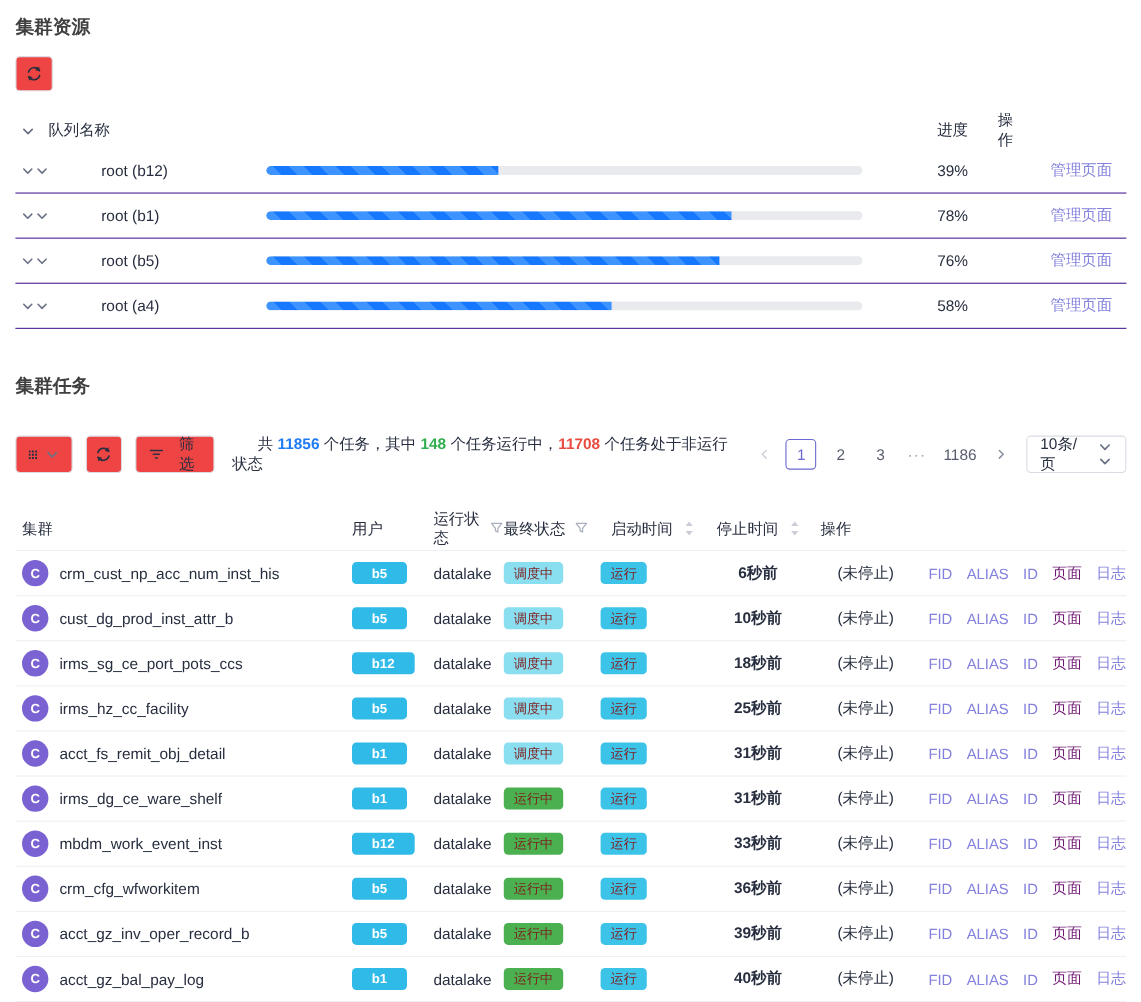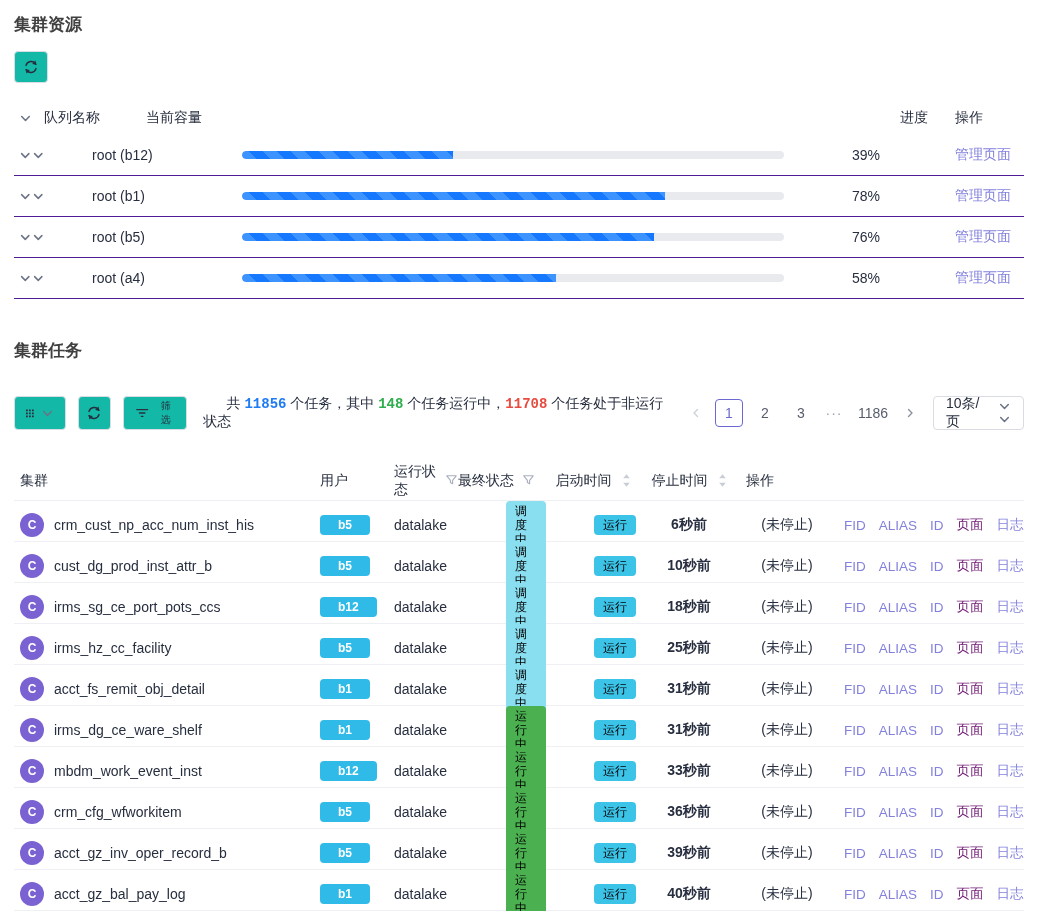--- a/index.html
+++ b/index.html
@@ -9,22 +9,22 @@
     font-family:"Liberation Sans","DejaVu Sans",sans-serif;
     color:#272e3f; font-size:14px;
   }
   .page { padding:13px 13px 0 14px; }
 
   .section-title { font-size:17px; font-weight:700; margin:0; color:#404040; }
 
   
   .btn {
     display:inline-flex; align-items:center; justify-content:center; gap:7px;
-    background:#14b8a6; border:1px solid #d9dce3; border-radius:4px;
-    height:34px; padding:0 11px; cursor:pointer; color:#272e3f; font-size:10px;
+    background:#ef4444; border:1px solid #d9dce3; border-radius:4px;
+    height:34px; padding:0 11px; cursor:pointer; color:#272e3f; font-size:14px;
   }
   .btn.square { width:34px; padding:0; }
   .refresh-top { width:32px; height:32px; margin-top:15px; }
 
   
   .queue-table { margin-top:18px; }
   .q-grid {
     display:grid; grid-template-columns:30px 102px 1fr 48px 96px;
     align-items:center; height:41px;
   }
@@ -41,21 +41,21 @@
   .q-action { padding-left:27px; }
   .cap-label { }
 
   a.link { color:#8381dc; text-decoration:none; cursor:pointer; }
   a.link.disabled { color:#701a75; cursor:default;text-align:right; }
 
   
   .tasks-title { margin-top:40px; }
   .toolbar { display:flex; align-items:center; margin-top:17px; gap:12px; }
   .toolbar .summary { margin-left:4px; white-space:pre-wrap; flex:1 1 auto; }
-  .num { font-weight:700;font-family:Liberation Mono, monospace; }
+  .num { font-weight:700; }
   .num.blue { color:#1f7bf4; }
   .num.green { color:#2fae4e; }
   .num.red { color:#e84b40; }
 
   
   .pager { display:flex; align-items:center; gap:8px; }
   .pg-btn { display:flex; align-items:center; justify-content:center; width:24px; height:28px; color:#8a90a0; cursor:pointer; }
   .pg-btn.disabled { color:#ccd0d9; cursor:default; }
   .pg-num {
     min-width:28px; height:28px; line-height:26px; text-align:center;
@@ -83,22 +83,22 @@
   .avatar {
     width:24px; height:24px; border-radius:50%; background:#7b62d2; color:#fff;
     font-size:12px; font-weight:700; display:inline-flex; align-items:center; justify-content:center;
     flex:0 0 auto;
   }
   .badge {
     display:inline-block; background:#30bae8; color:#fff; font-size:12px; font-weight:700;
     border-radius:4px; padding:3px 18px; line-height:14px;
   }
   .tag {
-    display:inline-block; color:#000000; font-size:12px; border-radius:4px;
-    padding:3px 9px; line-height:14px;margin-left:48px;
+    display:inline-block; color:#7f1d1d; font-size:12px; border-radius:4px;
+    padding:3px 9px; line-height:14px;
   }
   .tag.scheduling { background:#89def0; }
   .tag.running { background:#4ab050; }
   .tag.final { background:#3cc3e8; }
   .c-time { text-align:center; font-weight:700; }
   .c-stop { text-align:center; }
   .c-actions { display:flex; align-items:center; gap:13px; padding-left:8px; font-size:13.5px; }
 
   svg { display:block; }
 </style>
@@ -124,21 +124,20 @@
   </button>
 
   <div class="queue-table">
     <div class="q-grid q-header">
       <span class="chev-cell">
   <svg width="13" height="13" viewBox="0 0 12 12" fill="none" stroke="#6b7285" stroke-width="1.4" stroke-linecap="round" stroke-linejoin="round">
     <path d="M2.5 4.2 6 7.8 9.5 4.2"></path>
   </svg>
 </span>
       <span>队列名称</span>
-      <span class="cap-label">当前容量</span>
       <span class="q-pct">进度</span>
       <span class="q-action">操作</span>
     </div>
     <div id="queue-rows">
   <div class="q-grid q-row">
     <span class="chev-cell">
   <svg width="13" height="13" viewBox="0 0 12 12" fill="none" stroke="#6b7285" stroke-width="1.4" stroke-linecap="round" stroke-linejoin="round">
     <path d="M2.5 4.2 6 7.8 9.5 4.2"></path>
   </svg>
 

